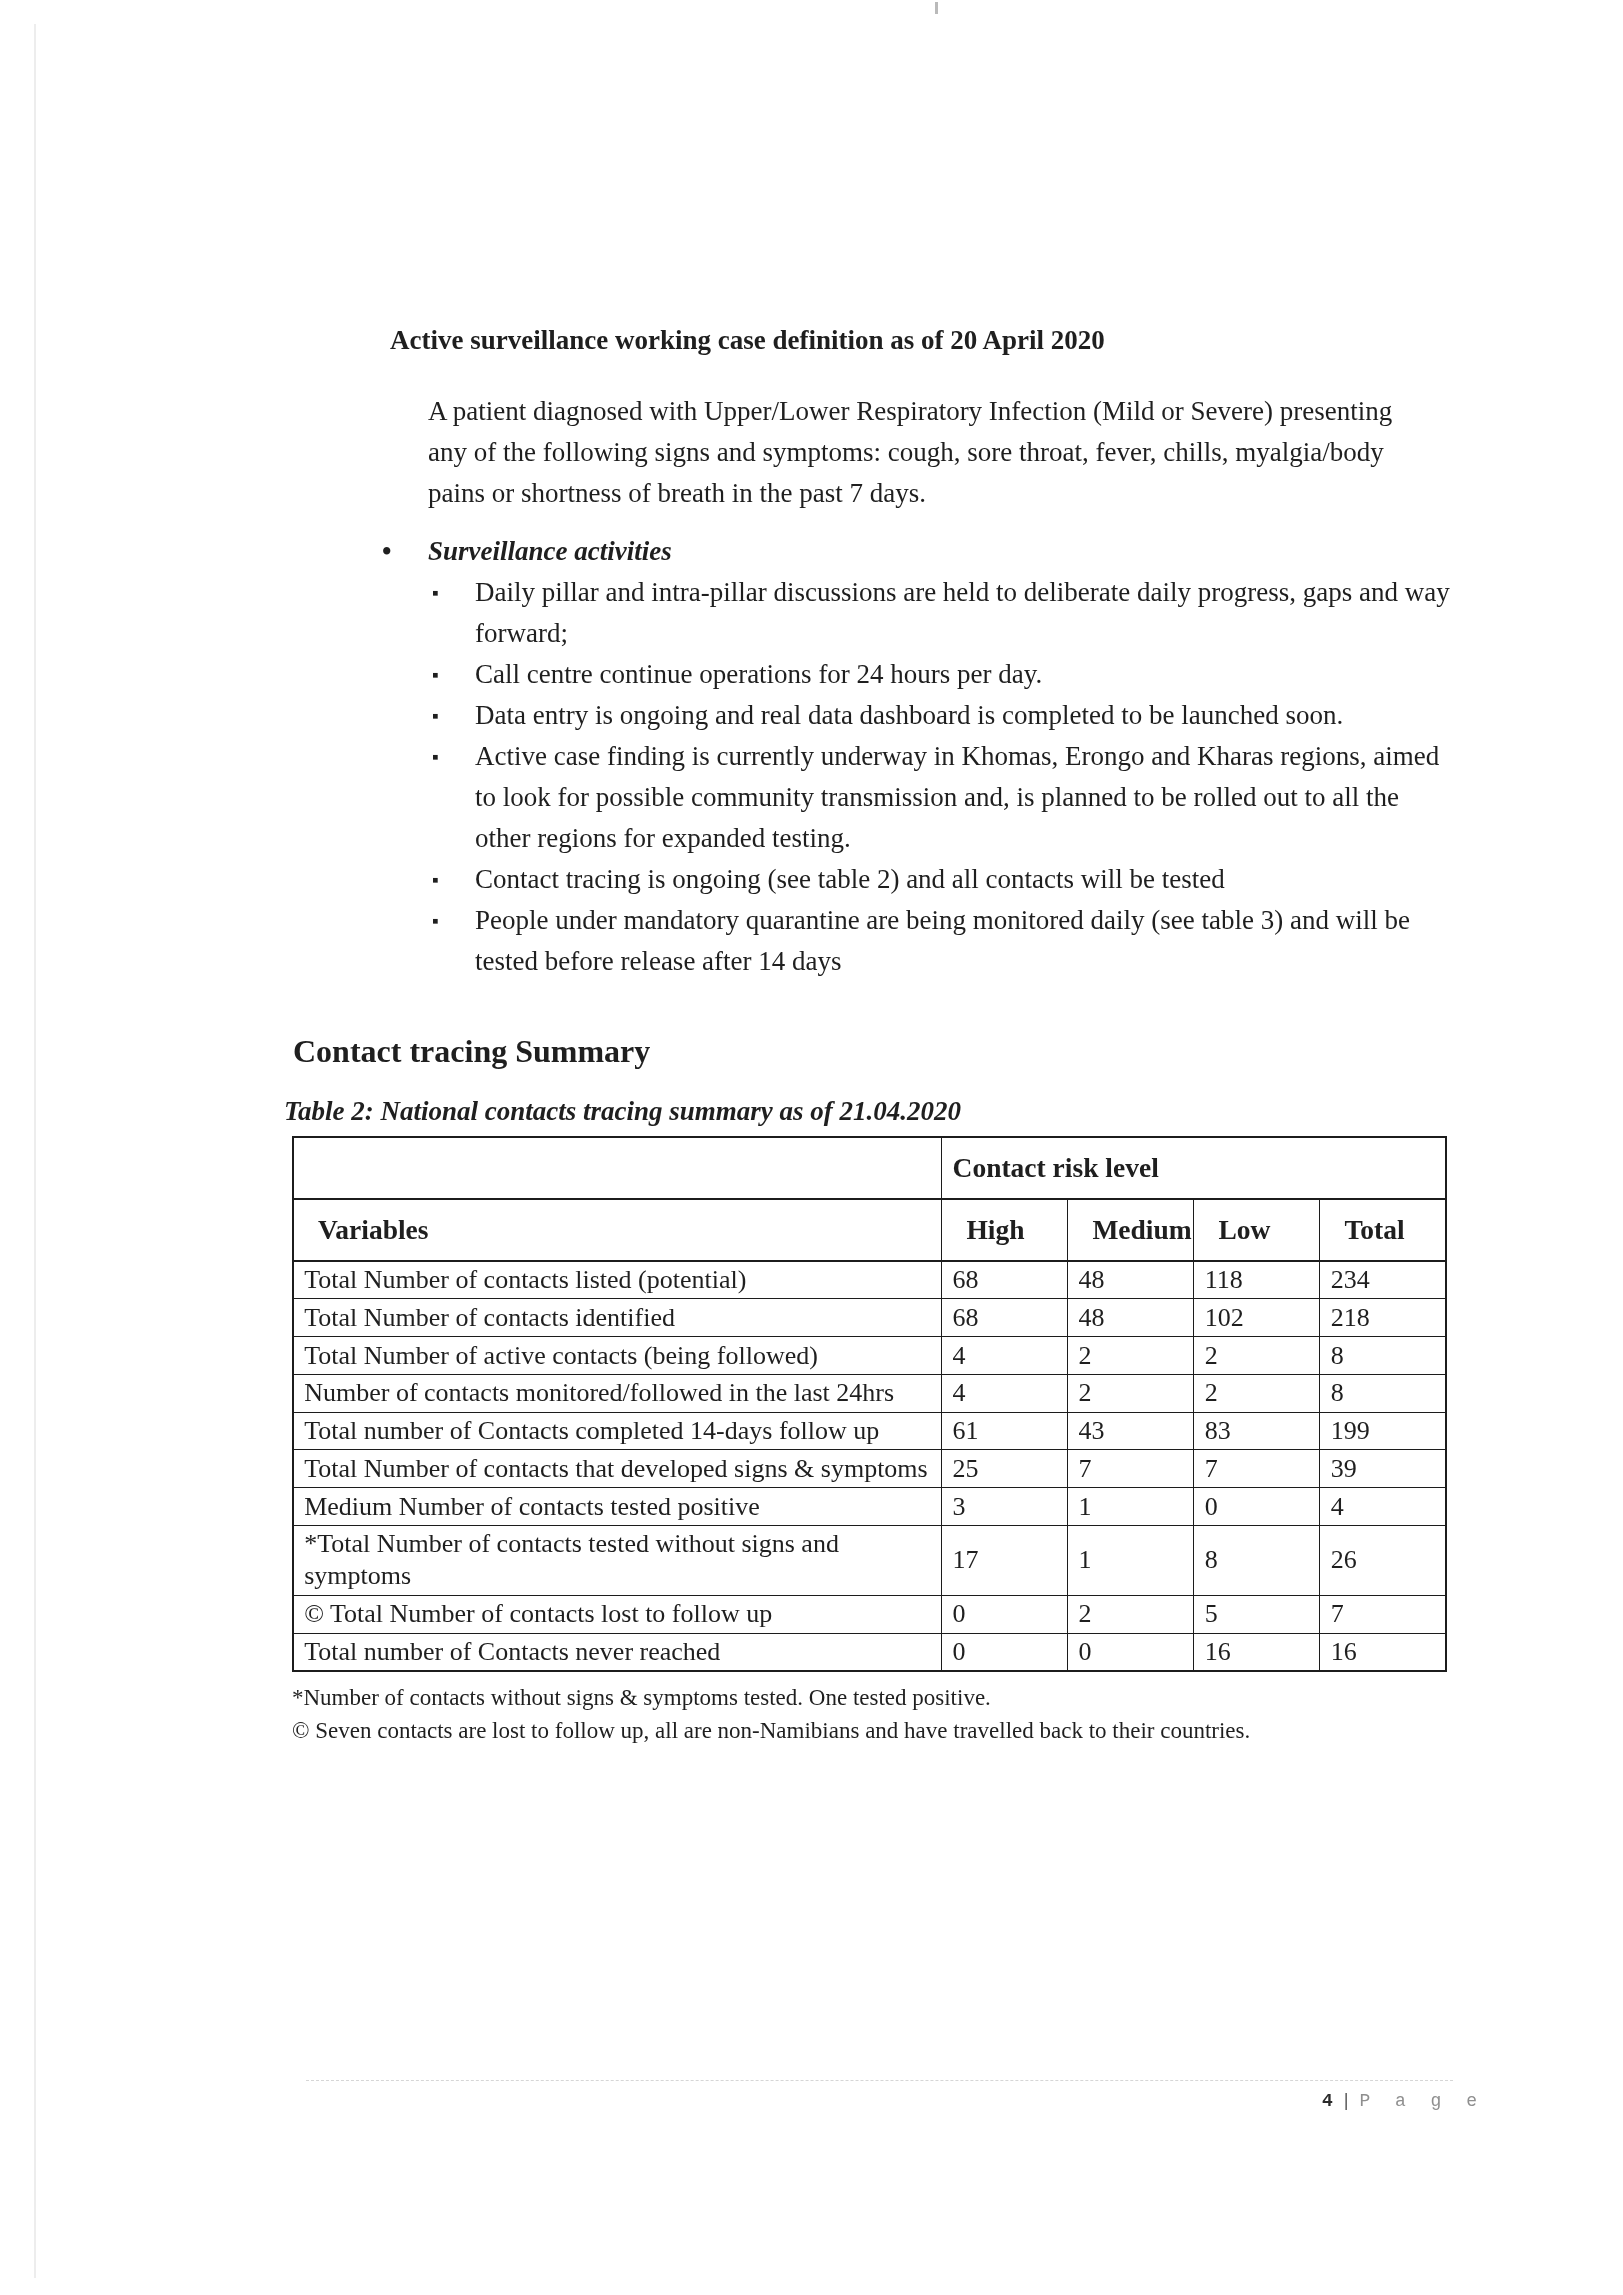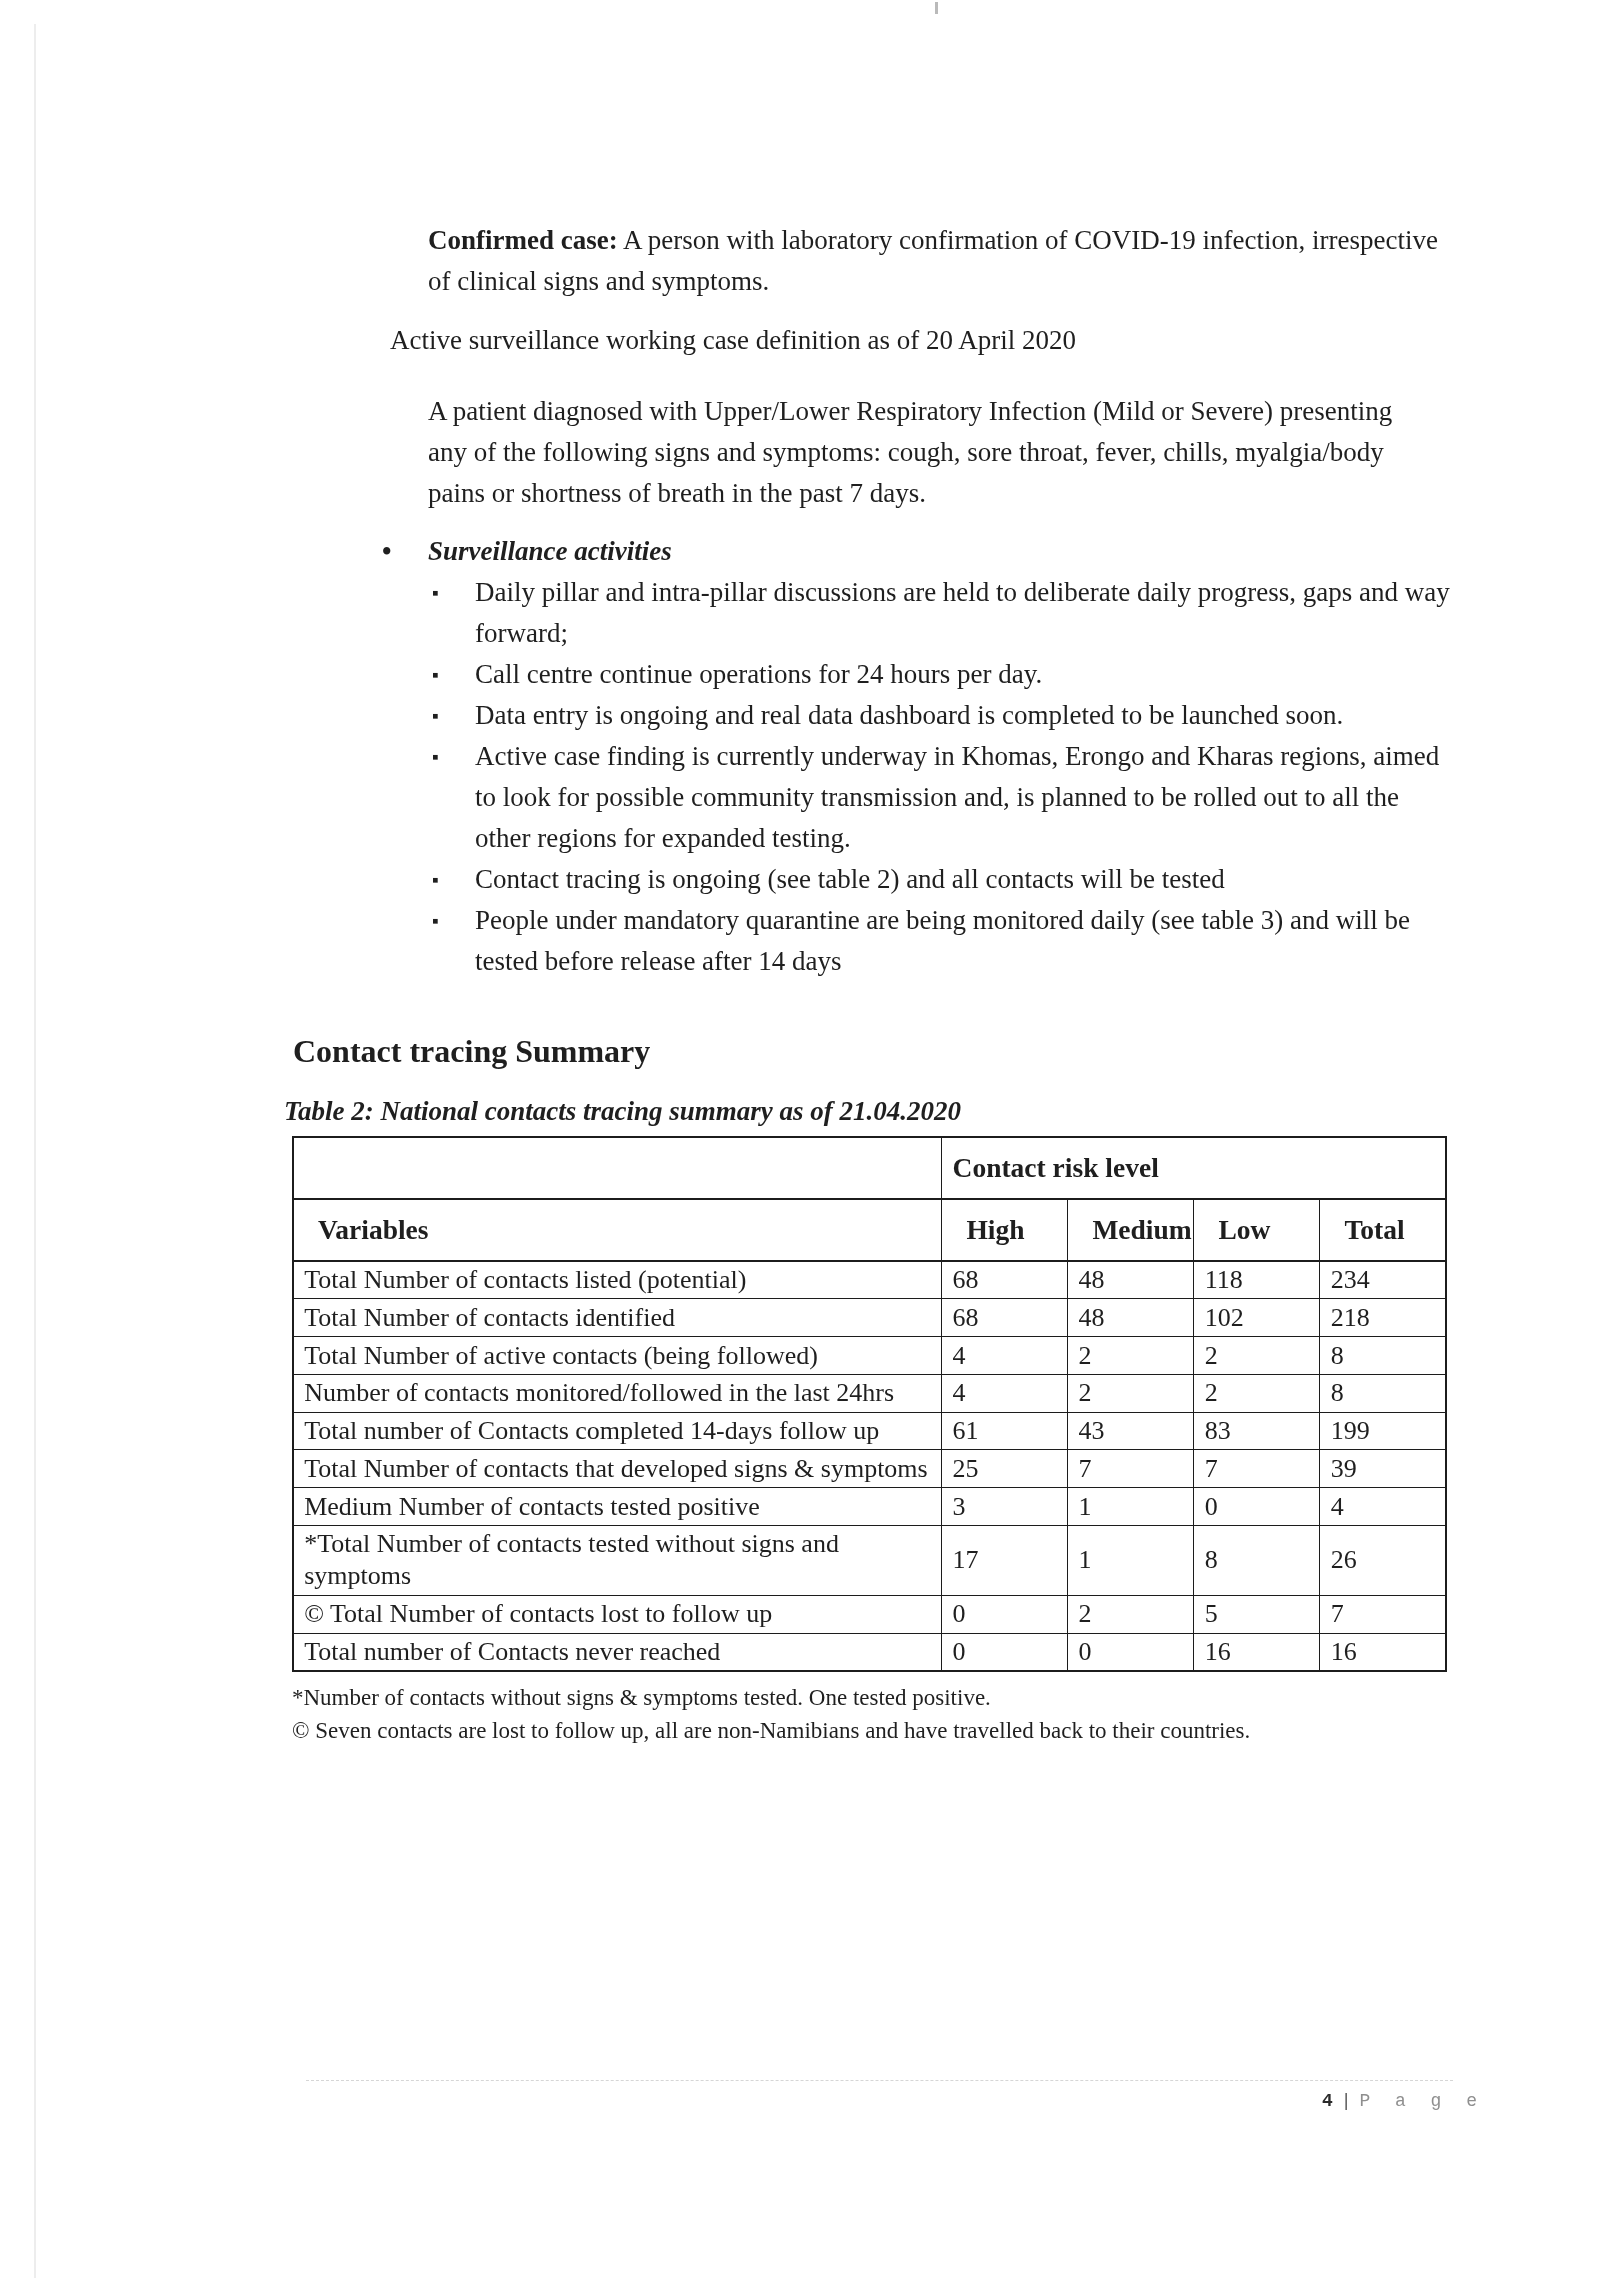--- a/index.html
+++ b/index.html
@@ -7,21 +7,21 @@
     position:relative;width:1623px;height:2295px;background:#ffffff;
     font-family:"Liberation Serif","DejaVu Serif",serif;color:#1f1f1f;overflow:hidden;
   }
   .scan-left-line{position:absolute;left:34px;top:23.6px;width:1.6px;height:2254px;background:#ededed;}
   .scan-top-tick{position:absolute;left:935px;top:2.4px;width:3.1px;height:11.8px;background:#a9a9a9;opacity:.8;}
 
   .body-text{font-size:27px;line-height:41px;}
   b,.bold{font-weight:bold;}
 
   .para-confirmed{position:absolute;left:428px;top:193px;width:1021px;}
-  .heading-active{position:absolute;left:390px;top:320px;width:1084px;font-weight:normal;}
+  .heading-active{position:absolute;left:390px;top:320px;width:1084px;font-weight:bold;}
   .para-active{position:absolute;left:428px;top:364px;width:1009px;}
 
   .surveillance{position:absolute;left:382px;top:531px;width:1072px;}
   .surv-head{position:relative;padding-left:46px;font-weight:bold;font-style:italic;}
   .surv-bullet{position:absolute;left:0;top:0;font-style:normal;}
   .surv-list{margin:0;padding:0;list-style:none;}
   .surv-item{position:relative;padding-left:93px;}
   .surv-marker{position:absolute;left:50px;top:0;font-size:19px;font-style:normal;}
 
   .ct-heading{position:absolute;left:293px;top:1033px;font-weight:bold;font-size:32px;}
@@ -47,21 +47,20 @@
   .footer .sep{color:#555;padding:0 7.9px;}
   .footer .pg{color:#8f8f8f;letter-spacing:7px;}
 </style>
 </head>
 <body>
 
 <div class="page">
   <div class="scan-left-line"></div>
   <div class="scan-top-tick"></div>
 
-  <p class="para-confirmed body-text"><b>Confirmed case:</b><span> A person with laboratory confirmation of COVID-19 infection, irrespective of clinical signs and symptoms.</span></p>
 
   <div class="heading-active body-text">Active surveillance working case definition as of 20 April 2020</div>
 
   <p class="para-active body-text">A patient diagnosed with Upper/Lower Respiratory Infection (Mild or Severe) presenting any of the following signs and symptoms: cough, sore throat, fever, chills, myalgia/body pains or shortness of breath in the past 7 days.</p>
 
   <div class="surveillance body-text">
     <div class="surv-head">
       <span class="surv-bullet">•</span>
       <span>Surveillance activities</span>
     </div>

